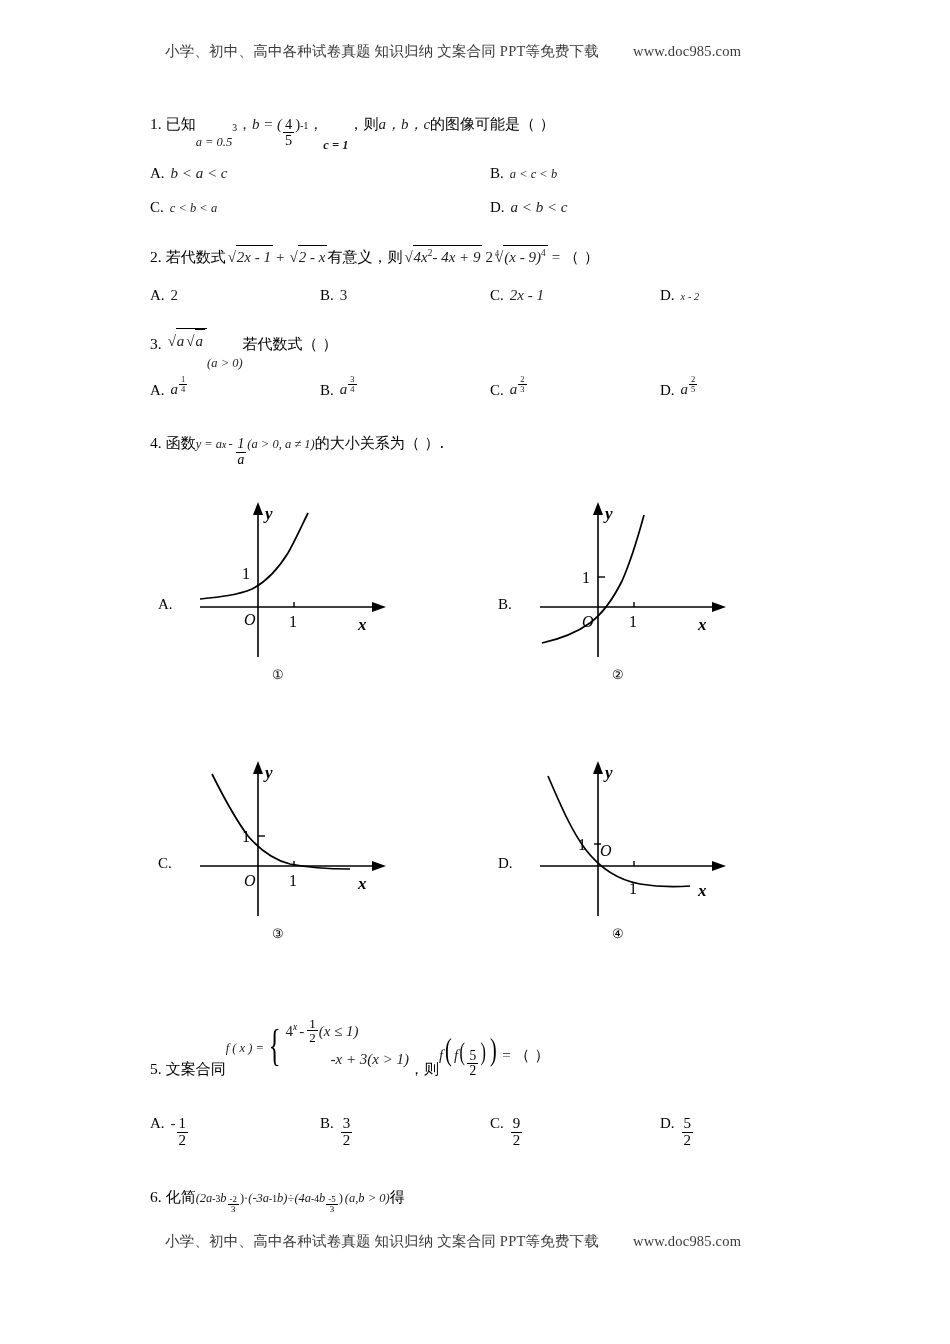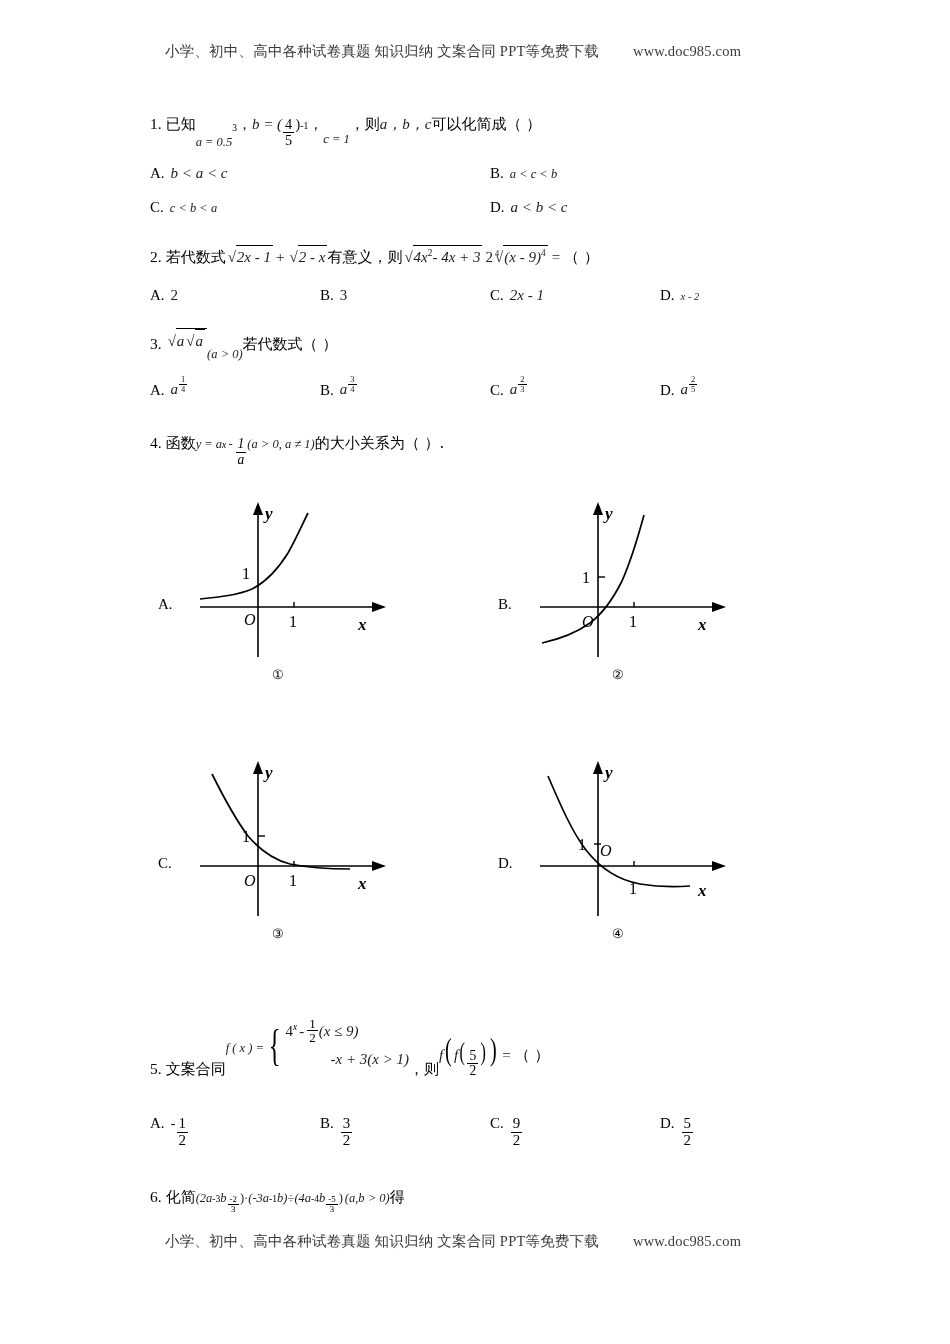--- a/index.html
+++ b/index.html
@@ -214,24 +214,24 @@
           <sup class="exn small" style="position:relative; top:2px;">3</sup>
         <span class="math up">，</span>
         <span class="math">b = (</span>
           <span class="frac up">
             <span class="n">4</span>
             <span class="d">5</span>
           </span>
           <span class="math up">)</span>
           <sup class="exn">-1</sup>
         <span class="math up">，</span>
-        <span class="math small" style="position:relative; top:14px;">c = 1</span>
+        <span class="math small" style="position:relative; top:20px;font-weight:bold;">c = 1</span>
         <span class="cn">，则</span>
         <span class="math">a，b，c</span>
-        <span class="cn">可以化简成（    ）</span>
+        <span class="cn">的图像可能是（    ）</span>
       </div>
       <div class="opts two" style="margin-top:14px;">
         <div class="opt">
           <span class="lab">A.</span>
           <span class="math">b &lt; a &lt; c</span>
         </div>
         <div class="opt">
           <span class="lab">B.</span>
           <span class="math small">a &lt; c &lt; b</span>
         </div>
@@ -249,21 +249,21 @@
     </div>
 
     <div class="q" style="margin-top:26px;">
       <div class="qline">
         <span class="qnum">2.</span>
         <span class="cn">若代数式</span>
         <span class="rad math"><span class="radsym">√</span><span class="radbody">2x - 1</span></span>
         <span class="math up" style="margin:0 3px;">+</span>
         <span class="rad math"><span class="radsym">√</span><span class="radbody">2 - x</span></span>
         <span class="cn">有意义，则</span>
-        <span class="rad math"><span class="radsym">√</span><span class="radbody"><span>4x</span><sup class="exn">2</sup><span>- 4x + 3</span></span></span>
+        <span class="rad math"><span class="radsym">√</span><span class="radbody"><span>4x</span><sup class="exn">2</sup><span>- 4x + 9</span></span></span>
         <span class="math up" style="margin-left:3px;">2</span>
           <span class="rad math"><span class="radidx">4</span><span class="radsym">√</span><span class="radbody"><span>(x - 9)</span><sup class="exn">4</sup></span></span>
         <span class="math up" style="margin:0 4px;">=</span>
         <span class="cn">（    ）</span>
       </div>
       <div class="opts four" style="margin-top:16px;">
         <div class="opt">
           <span class="lab">A.</span>
           <span class="math up">2</span>
         </div>
@@ -279,21 +279,21 @@
           <span class="lab">D.</span>
           <span class="math xsmall">x - 2</span>
         </div>
       </div>
     </div>
 
     <div class="q" style="margin-top:24px;">
       <div class="qline">
         <span class="qnum">3.</span>
         <span class="rad math" style="position:relative; top:-3px;"><span class="radsym">√</span><span class="radbody"><span>a</span><span class="rad"><span class="radsym">√</span><span class="radbody">a</span></span></span></span>
-        <span class="math small" style="position:relative; top:9px;">(a &gt; 0)</span>
+        <span class="math small" style="position:relative; top:18px;">(a &gt; 0)</span>
         <span class="cn">若代数式（    ）</span>
       </div>
       <div class="opts four" style="margin-top:20px;">
         <div class="opt">
           <span class="lab">A.</span>
           <span class="math"><span>a</span><span class="frac up tiny"><span class="n">1</span><span class="d">4</span></span></span>
         </div>
         <div class="opt">
           <span class="lab">B.</span>
           <span class="math"><span>a</span><span class="frac up tiny"><span class="n">3</span><span class="d">4</span></span></span>
@@ -410,21 +410,21 @@
     </div>
 
     <div class="q" style="margin-top:46px;">
       <div class="qline">
         <span class="qnum" style="position:relative; top:14px;">5.</span>
         <span class="cn" style="position:relative; top:14px;">文案合同</span>
         <span class="math small" style="position:relative; top:-8px;">f ( x ) =</span>
         <span class="piece">
           <span class="brace">{</span>
           <span class="piece-rows">
-            <span style="display:block;"><span class="math up">4</span><sup class="ex">x</sup><span class="math up" style="margin:0 2px;">-</span><span class="frac up" style="font-size:0.93em;"><span class="n">1</span><span class="d">2</span></span><span class="math">(x ≤ 9)</span></span>
+            <span style="display:block;"><span class="math up">4</span><sup class="ex">x</sup><span class="math up" style="margin:0 2px;">-</span><span class="frac up" style="font-size:0.93em;"><span class="n">1</span><span class="d">2</span></span><span class="math">(x ≤ 1)</span></span>
             <span style="display:block;margin-left:45px;" class="math">-x + 3(x &gt; 1)</span>
           </span>
         </span>
         <span class="cn" style="position:relative; top:14px;">，则</span>
         <span class="math">f</span>
           <span class="bigparen">(</span>
           <span class="math">f</span>
           <span class="midparen">(</span>
           <span class="frac up" style="font-size:0.95em;">
             <span class="n">5</span>

